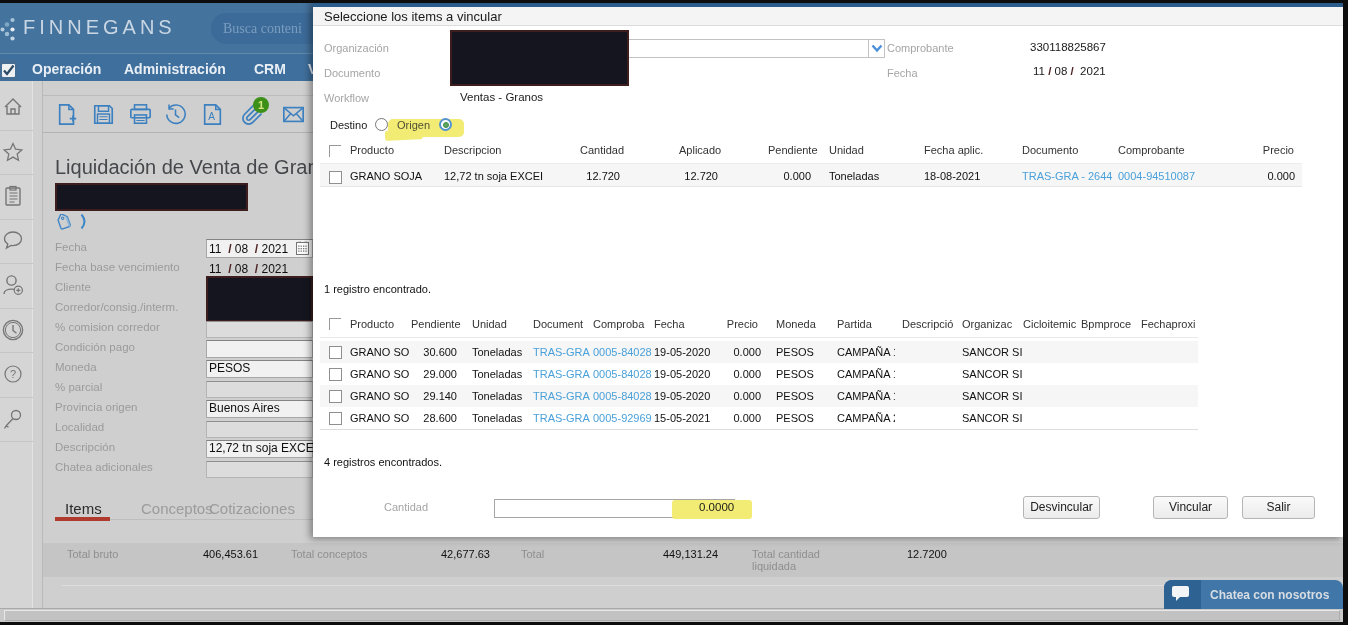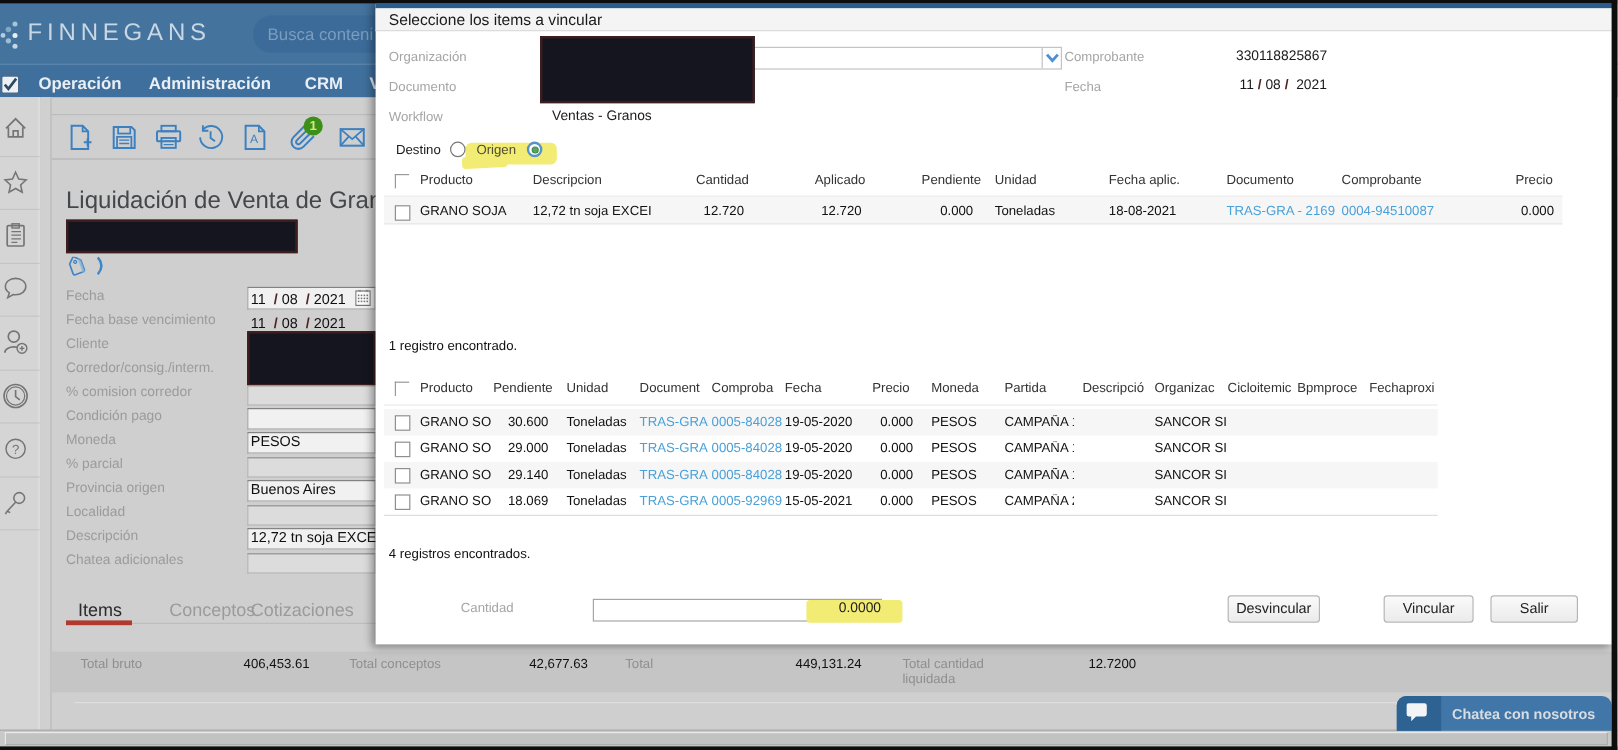--- a/index.html
+++ b/index.html
@@ -4,21 +4,21 @@
 <style>
 * { margin:0; padding:0; box-sizing:border-box; }
 html,body { width:1348px; height:625px; }
 body { position:relative; background:#cfcfcf; font-family:"Liberation Sans",sans-serif; overflow:hidden; }
 .abs { position:absolute; }
 
 #topblack { left:0; top:0; width:1348px; height:3px; background:#0d0d0d; z-index:60; }
 #topbar { left:0; top:3px; width:1348px; height:51px; background:#44739e; }
 #menubar { left:0; top:53px; width:1348px; height:28px; background:#3f6f9c; border-top:1px solid #6089ae; }
 #logotext { left:23px; top:16px; color:#c9d6e3; font-size:20px; letter-spacing:4px; font-weight:400; }
-#searchbox { left:211px; top:13px; width:130px; height:31px; background:#3c6b99; border-radius:15px; color:#7b9dbf; font-size:14px; line-height:31px; padding-left:12px; }
+#searchbox { left:211px; top:13px; width:130px; height:31px; background:#3c6b99; border-radius:15px; color:#7b9dbf; font-size:14px; line-height:31px; padding-left:12px;font-family:Liberation Serif, serif; }
 .menuitem { top:61px; color:#e9eff5; font-size:14px; font-weight:bold; }
 #menuchk { left:0px; top:60px; width:17px; height:20px; background:#456c93; border-radius:4px; }
 #menuchk .bx { position:absolute; left:1.5px; top:4px; width:13px; height:13px; background:#eef0f2; border-radius:1px; }
 #menuchk .ck { position:absolute; left:0; top:0; }
 
 #sidebar { left:0; top:81px; width:33px; height:527px; background:#d5d5d5; border-right:1px solid #e3e3e3; }
 #sidestrip { left:34px; top:81px; width:9px; height:527px; background:#d0d0d0; border-right:1px solid #b9b9b9; }
 .sicon { position:absolute; left:2px; width:22px; height:22px; }
 .sidesep { position:absolute; left:0; width:33px; height:1px; background:#c5c5c5; }
 
@@ -318,21 +318,21 @@
   <span class="thead" style="left:941px;top:144px;width:40px;text-align:right">Precio</span>
   <div class="rowbg" style="left:7px;top:163px;width:982px;height:24px;border-top:1px solid #ededed;border-bottom:1px solid #e6e6e6"></div>
   <div class="cb" style="left:16px;top:171px"></div>
   <span class="tcell" style="left:37px;top:170px">GRANO SOJA</span>
   <span class="tcell" style="left:131px;top:170px">12,72 tn soja EXCEI</span>
   <span class="tcell" style="left:247px;top:170px;width:60px;text-align:right">12.720</span>
   <span class="tcell" style="left:345px;top:170px;width:60px;text-align:right">12.720</span>
   <span class="tcell" style="left:438px;top:170px;width:60px;text-align:right">0.000</span>
   <span class="tcell" style="left:516px;top:170px">Toneladas</span>
   <span class="tcell" style="left:611px;top:170px">18-08-2021</span>
-  <span class="tlink" style="left:709px;top:170px">TRAS-GRA - 2169</span>
+  <span class="tlink" style="left:709px;top:170px">TRAS-GRA - 2644</span>
   <span class="tlink" style="left:805px;top:170px">0004-94510087</span>
   <span class="tcell" style="left:922px;top:170px;width:60px;text-align:right">0.000</span>
 
   <span class="tcell" style="left:11px;top:283px">1 registro encontrado.</span>
 
   <div class="cbh" style="left:16px;top:318px"></div>
   <span class="thead" style="left:37px;top:318px">Producto</span>
   <span class="thead" style="left:98px;top:318px">Pendiente</span>
   <span class="thead" style="left:159px;top:318px">Unidad</span>
   <span class="thead" style="left:220px;top:318px">Document</span>
@@ -379,21 +379,21 @@
       <span class="tcell" style="left:159px;top:390px">Toneladas</span>
       <span class="tlink" style="left:220px;top:390px">TRAS-GRA</span>
       <span class="tlink" style="left:280px;top:390px">0005-84028</span>
       <span class="tcell" style="left:341px;top:390px">19-05-2020</span>
       <span class="tcell" style="left:388px;top:390px;width:60px;text-align:right">0.000</span>
       <span class="tcell" style="left:463px;top:390px">PESOS</span>
       <span class="tcell" style="left:524px;top:390px;width:58px;overflow:hidden;white-space:nowrap;display:inline-block">CAMPAÑA 1</span>
       <span class="tcell" style="left:649px;top:390px">SANCOR SI</span>
   <div class="cb" style="left:16px;top:412px"></div>
       <span class="tcell" style="left:37px;top:412px">GRANO SO</span>
-      <span class="tcell" style="left:84px;top:412px;width:60px;text-align:right">18.069</span>
+      <span class="tcell" style="left:84px;top:412px;width:60px;text-align:right">28.600</span>
       <span class="tcell" style="left:159px;top:412px">Toneladas</span>
       <span class="tlink" style="left:220px;top:412px">TRAS-GRA</span>
       <span class="tlink" style="left:280px;top:412px">0005-92969</span>
       <span class="tcell" style="left:341px;top:412px">15-05-2021</span>
       <span class="tcell" style="left:388px;top:412px;width:60px;text-align:right">0.000</span>
       <span class="tcell" style="left:463px;top:412px">PESOS</span>
       <span class="tcell" style="left:524px;top:412px;width:58px;overflow:hidden;white-space:nowrap;display:inline-block">CAMPAÑA 2</span>
       <span class="tcell" style="left:649px;top:412px">SANCOR SI</span>
   </div>
   <span class="tcell" style="left:11px;top:456px">4 registros encontrados.</span>

